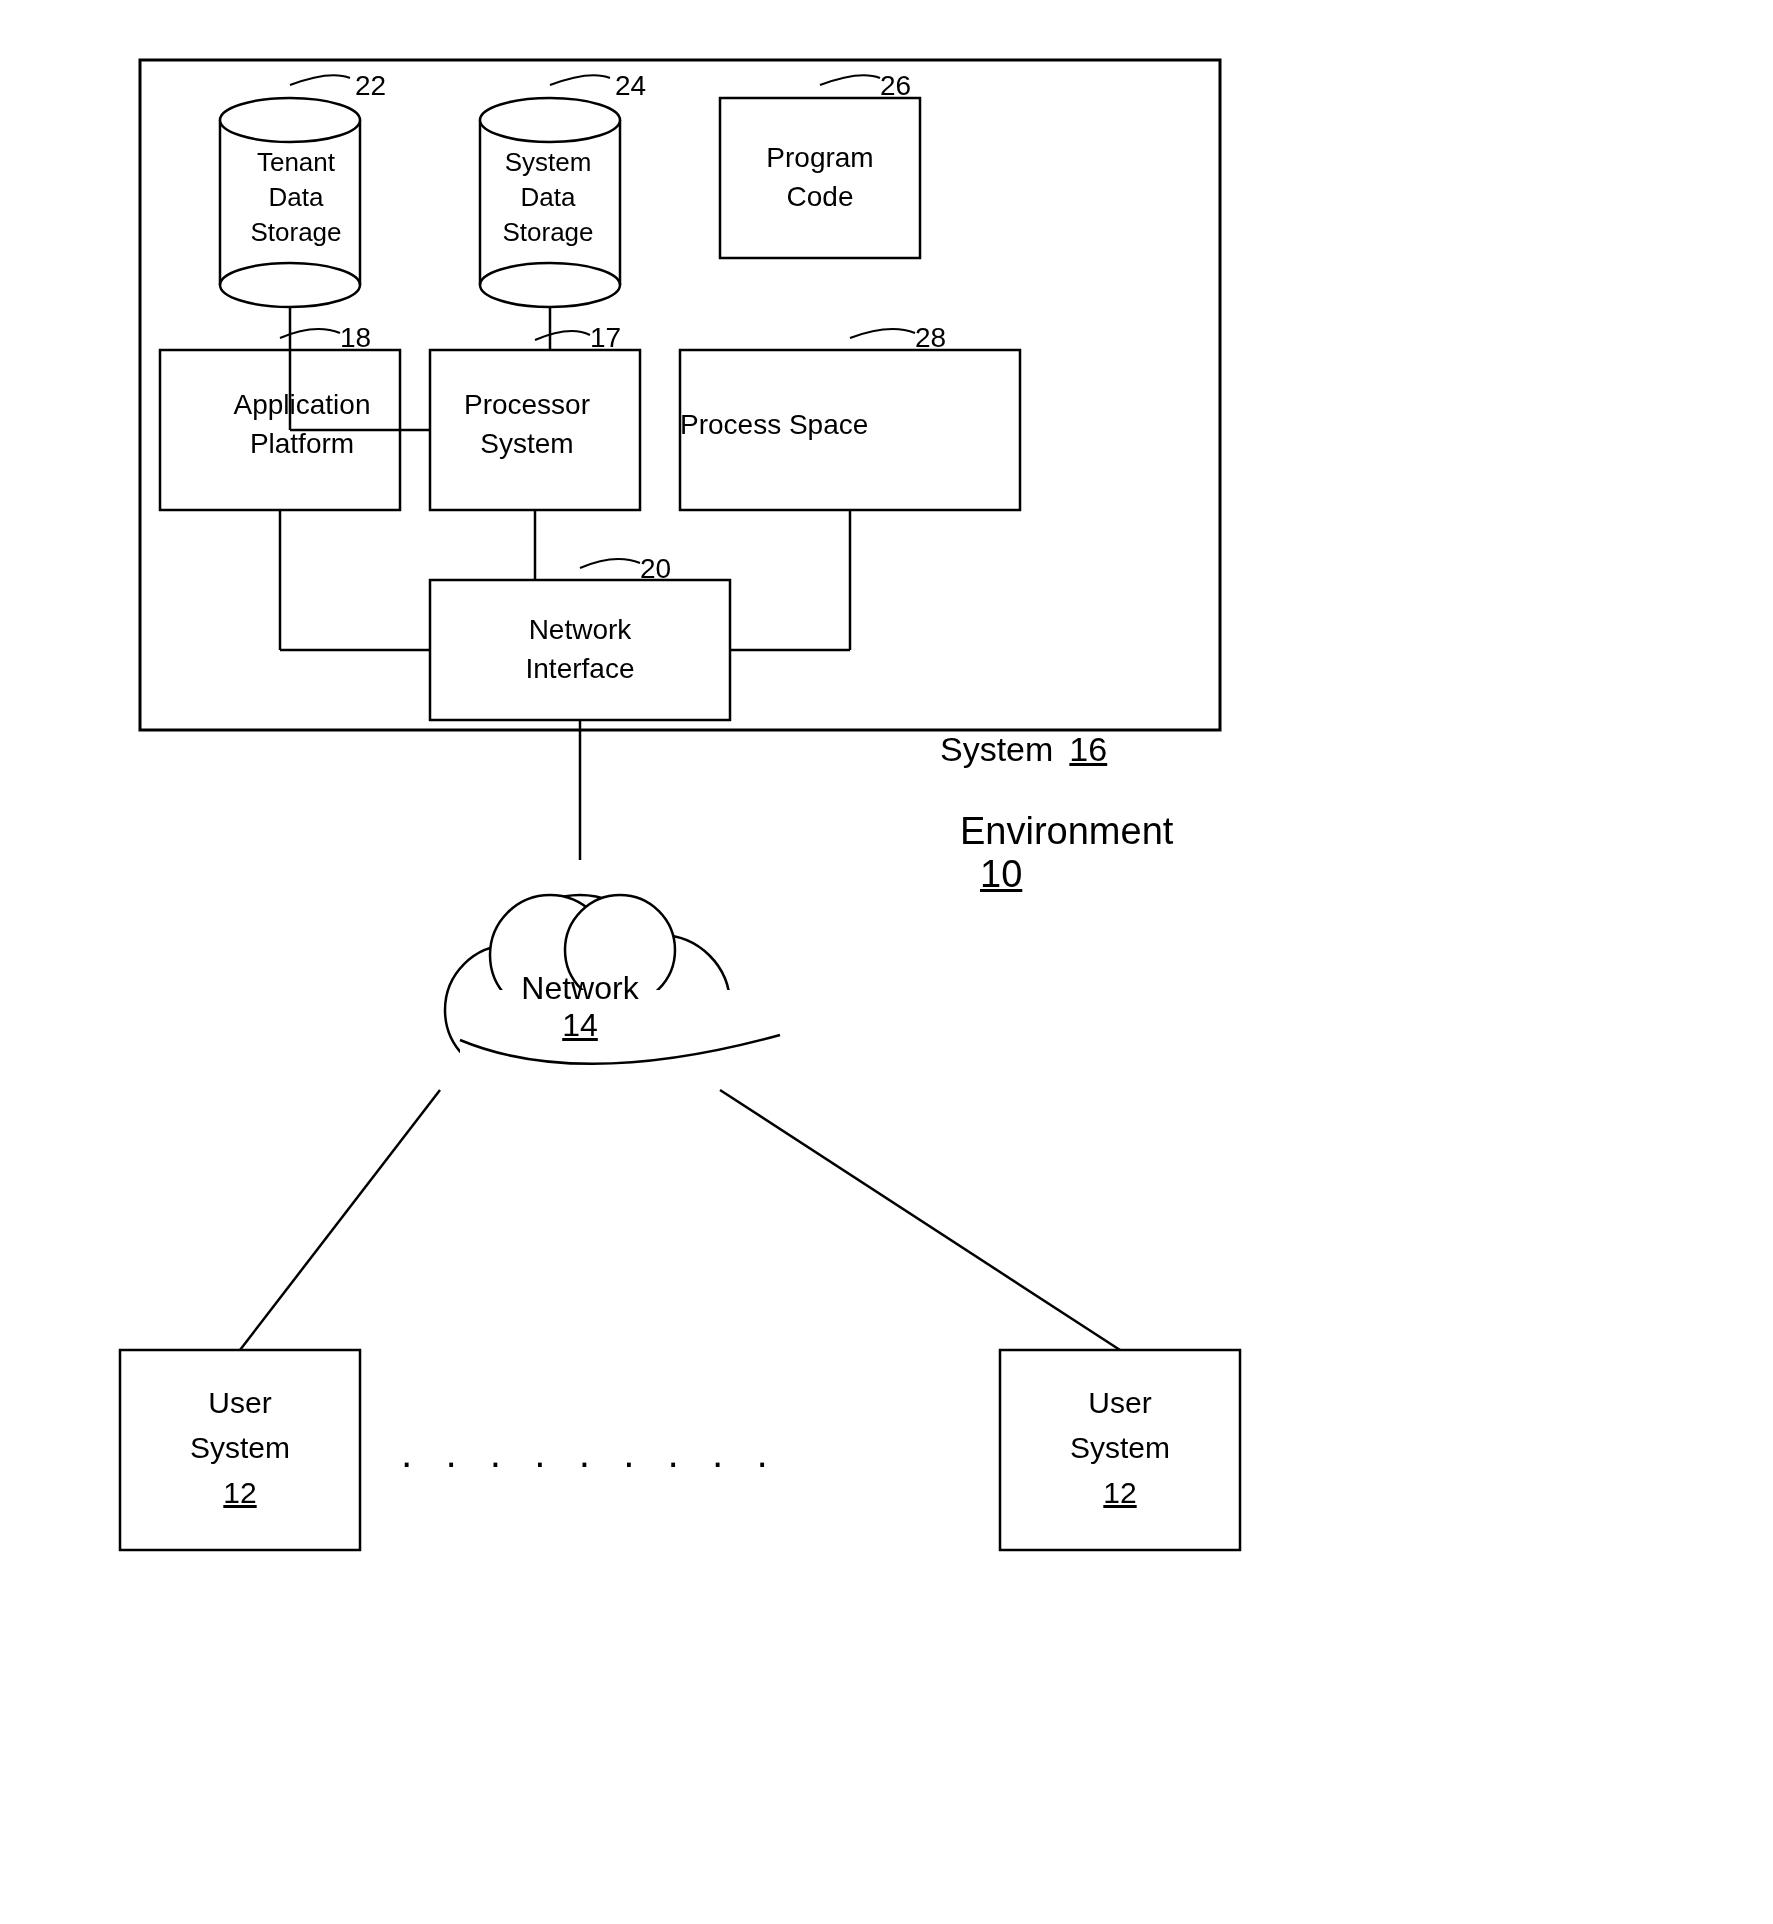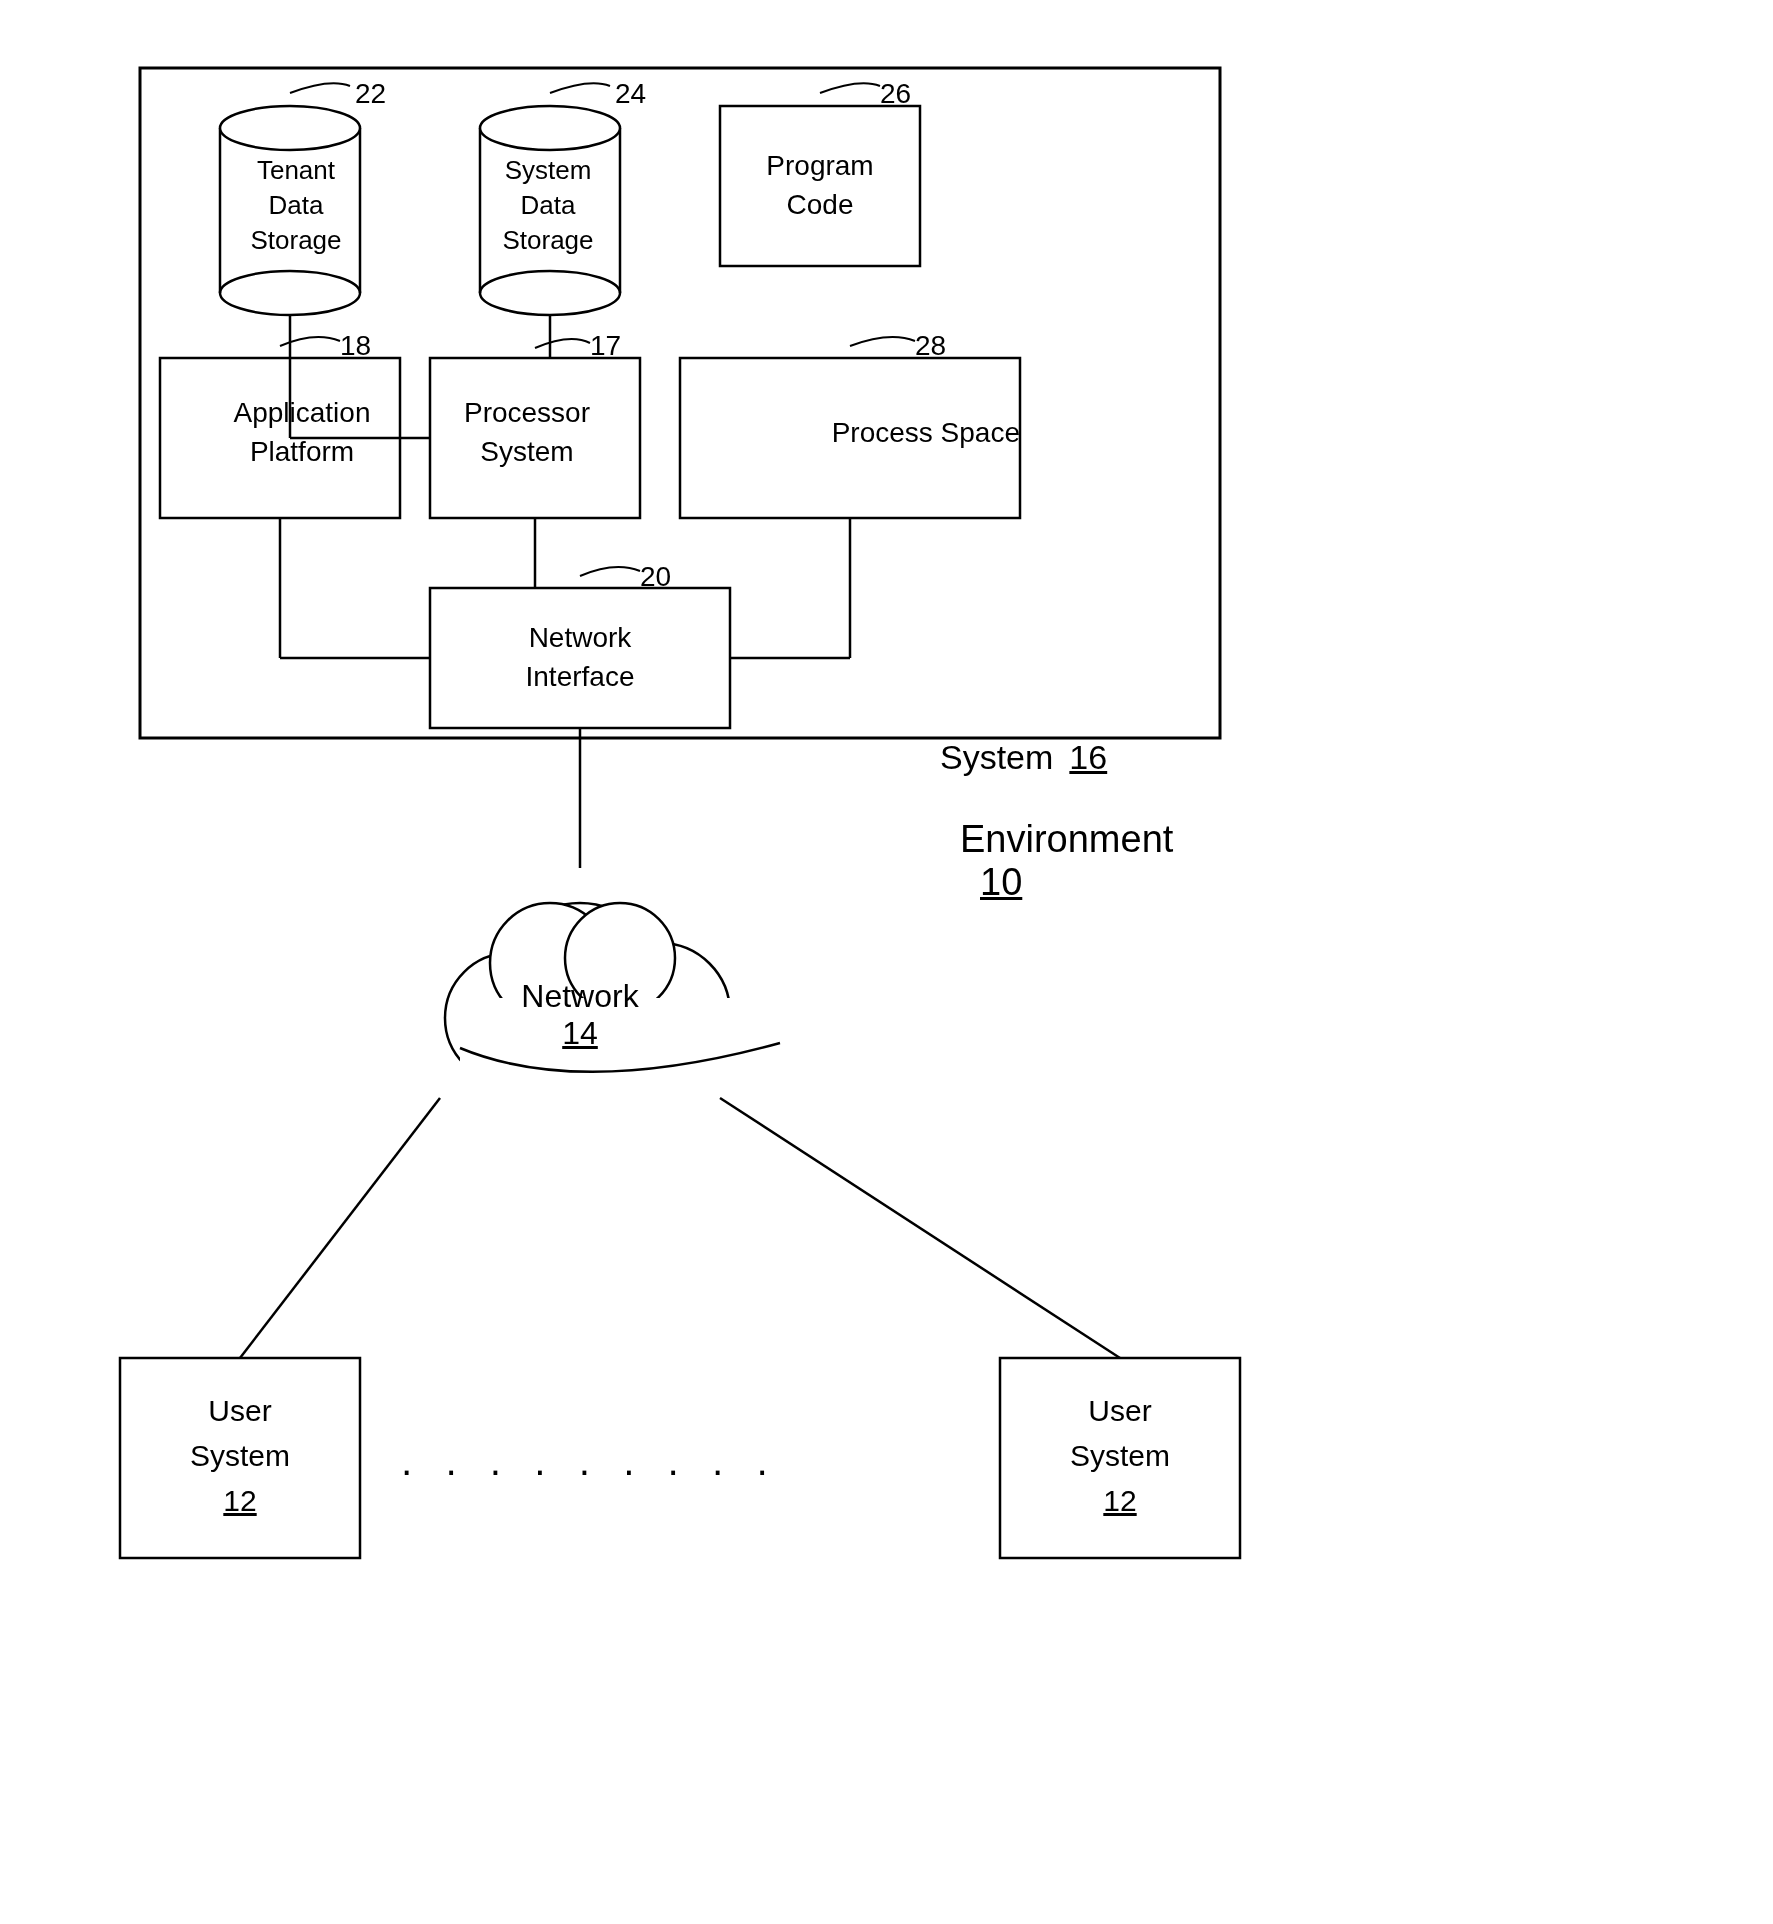--- a/index.html
+++ b/index.html
@@ -7,21 +7,21 @@
       background: #fff;
       font-family: Arial, sans-serif;
       width: 1773px;
       height: 1924px;
       position: relative;
       overflow: hidden;
     }
 
     .diagram-container {
       position: absolute;
-      top: 38px;
+      top: 30px;
       left: 60px;
       width: 1650px;
       height: 1860px;
     }
 
     
     .ref-num {
       position: absolute;
       font-size: 28px;
       font-weight: normal;
@@ -138,21 +138,21 @@
   </div>
 
   <div style="position:absolute; top:108px; left:660px; width:200px; text-align:center; font-size:28px; line-height:1.4;">
     Program<br>Code
   </div>
 
   <div style="position:absolute; top:355px; left:370px; width:194px; text-align:center; font-size:28px; line-height:1.4;">
     Processor<br>System
   </div>
 
-  <div style="position:absolute; top:375px; left:620px; width:340px; text-align:right; font-size:28px; line-height:1.4;">
+  <div style="position:absolute; top:375px; left:620px; width:340px; text-align:left; font-size:28px; line-height:1.4;">
     Process Space
   </div>
 
   <div style="position:absolute; top:355px; left:100px; width:284px; text-align:center; font-size:28px; line-height:1.4;">
     Application<br>Platform
   </div>
 
   <div style="position:absolute; top:580px; left:370px; width:300px; text-align:center; font-size:28px; line-height:1.4;">
     Network<br>Interface
   </div>

